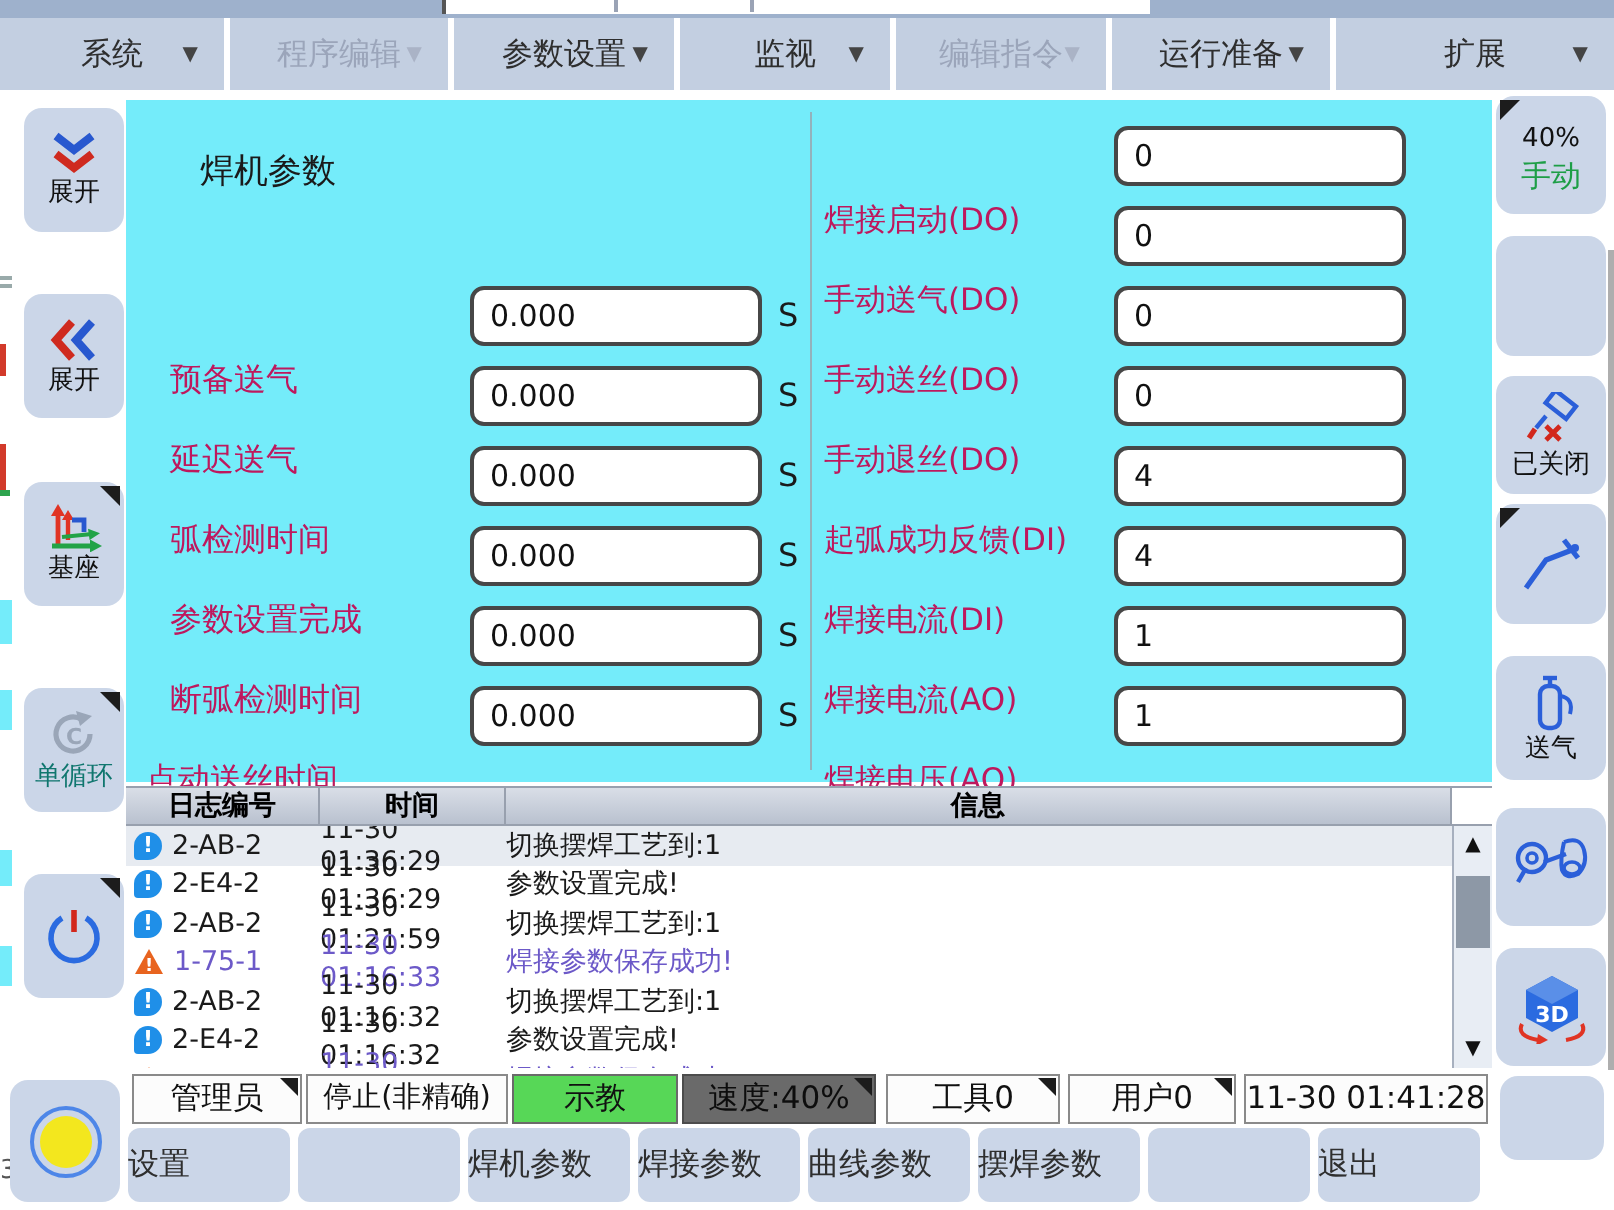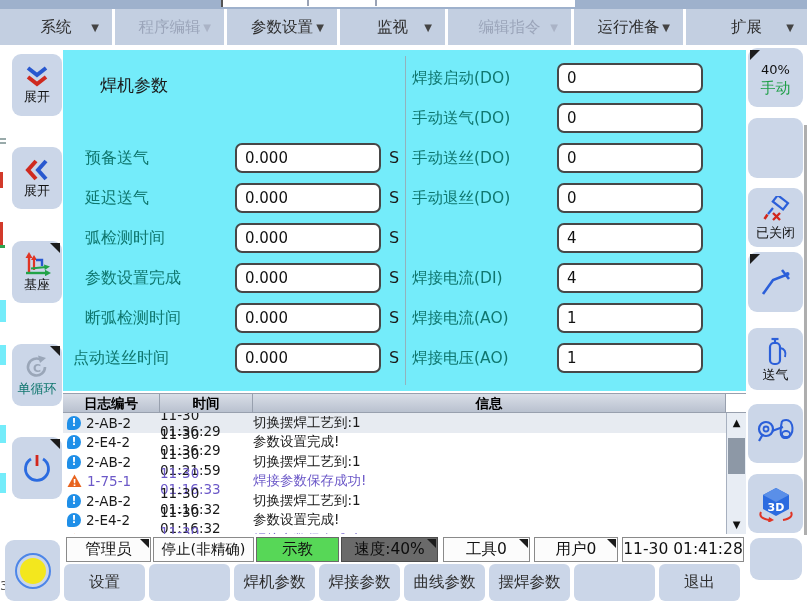--- a/index.html
+++ b/index.html
@@ -30,21 +30,21 @@
   .corner-tr { position:absolute; top:2px; right:2px; width:0; height:0;
                border-top:10px solid #1c1c1c; border-left:10px solid transparent; }
   .corner-tl { position:absolute; top:2px; left:2px; width:0; height:0;
                border-top:10px solid #1c1c1c; border-right:10px solid transparent; }
   .pct { font-size:13px; color:#111; line-height:19px; }
   .mode-green { font-size:15px; color:#1d9e46; line-height:16px; }
 
   
   .main-panel { position:absolute; left:63px; top:50px; width:683px; height:341px; background:#74ecfa; }
   .panel-title { position:absolute; left:37px; top:24px; font-size:17px; color:#1a1a1a; }
-  .f-label { position:absolute; font-size:16px; line-height:30px; color:#0f766e; white-space:nowrap; }
+  .f-label { position:absolute; font-size:16px; line-height:30px; color:#be185d; white-space:nowrap;margin-top:32px; }
   .f-input { position:absolute; width:146px; height:30px; background:#fff; border:2px solid #474747;
              border-radius:7px; font-size:15px; line-height:26px; padding:0 8px; color:#111;
              font-family:"DejaVu Sans","Liberation Sans",sans-serif; }
   .f-unit { position:absolute; font-size:16px; line-height:30px; color:#1a1a1a; }
   .v-divider { position:absolute; left:342px; top:6px; bottom:6px; width:1px; background:#93b2bc; }
 
   
   .log { position:absolute; left:63px; top:393px; width:683px; height:141px; background:#fff; }
   .log-head { display:flex; height:20px; border-top:1px solid #98a0ae; border-bottom:1px solid #98a0ae; }
   .log-head .hc { background:linear-gradient(#d9dee7,#b9c1cf); border-right:1px solid #98a0ae;
@@ -66,21 +66,21 @@
 
   
   .st-box { position:absolute; top:537px; height:25px; background:#fcfcfc; border:1px solid #8a8a8a;
             font-size:15.5px; line-height:23px; text-align:center; color:#111; white-space:nowrap; }
   .st-box .corner-tr { border-top-width:9px; border-left-width:9px; top:1px; right:1px; }
   .st-green { background:#57d757; border-color:#6a6a6a; }
   .st-dark  { background:#6a6a6a; color:#0d0d0d; border-color:#4c4c4c; }
 
   
   .bot-btn { position:absolute; top:564px; height:37px; width:81px; background:#cbd6e8; border-radius:6px;
-             font-size:15.5px; color:#2f2f2f; text-align:center; line-height:37px; }
+             font-size:15.5px; color:#2f2f2f; line-height:37px; }
   .yellow-btn { position:absolute; left:5px; top:540px; width:55px; height:61px; background:#cbd6e8;
                 border-radius:9px; display:flex; align-items:center; justify-content:center; }
   .yellow-core { width:36px; height:36px; border-radius:50%; border:2px solid #4d86e8; display:flex;
                  align-items:center; justify-content:center; }
   .yellow-dot { width:26px; height:26px; border-radius:50%; background:#f3e71e; }
 
   .right-gray-strip { position:absolute; left:804px; top:125px; width:3px; height:410px; background:#aeaeae; }
 </style>
 </head>
 <body>
@@ -98,21 +98,21 @@
         <span class="caret">▼</span>
       </div>
       <div class="menu-item" style="width:113px">
         <span>参数设置</span>
         <span class="caret">▼</span>
       </div>
       <div class="menu-item" style="width:108px">
         <span>监视</span>
         <span class="caret">▼</span>
       </div>
-      <div class="menu-item disabled" style="width:126px">
+      <div class="menu-item disabled" style="width:108px">
         <span>编辑指令</span>
         <span class="caret">▼</span>
       </div>
       <div class="menu-item" style="width:112px">
         <span>运行准备</span>
         <span class="caret">▼</span>
       </div>
       <div class="menu-item" style="flex:1">
         <span>扩展</span>
         <span class="caret">▼</span>
@@ -217,20 +217,21 @@
 
     <span class="f-label" style="left:349px;top:53px;font-size:15.5px">手动送气(DO)</span>
     <input class="f-input" style="left: 494px; top: 53px;" value="0">
 
     <span class="f-label" style="left:349px;top:93px;font-size:15.5px">手动送丝(DO)</span>
     <input class="f-input" style="left: 494px; top: 93px;" value="0">
 
     <span class="f-label" style="left:349px;top:133px;font-size:15.5px">手动退丝(DO)</span>
     <input class="f-input" style="left: 494px; top: 133px;" value="0">
 
+    <span class="f-label" style="left:349px;top:173px;font-size:15.5px">起弧成功反馈(DI)</span>
     <input class="f-input" style="left: 494px; top: 173px;" value="4">
 
     <span class="f-label" style="left:349px;top:213px;font-size:15.5px">焊接电流(DI)</span>
     <input class="f-input" style="left: 494px; top: 213px;" value="4">
 
     <span class="f-label" style="left:349px;top:253px;font-size:15.5px">焊接电流(AO)</span>
     <input class="f-input" style="left: 494px; top: 253px;" value="1">
 
     <span class="f-label" style="left:349px;top:293px;font-size:15.5px">焊接电压(AO)</span>
     <input class="f-input" style="left: 494px; top: 293px;" value="1">

